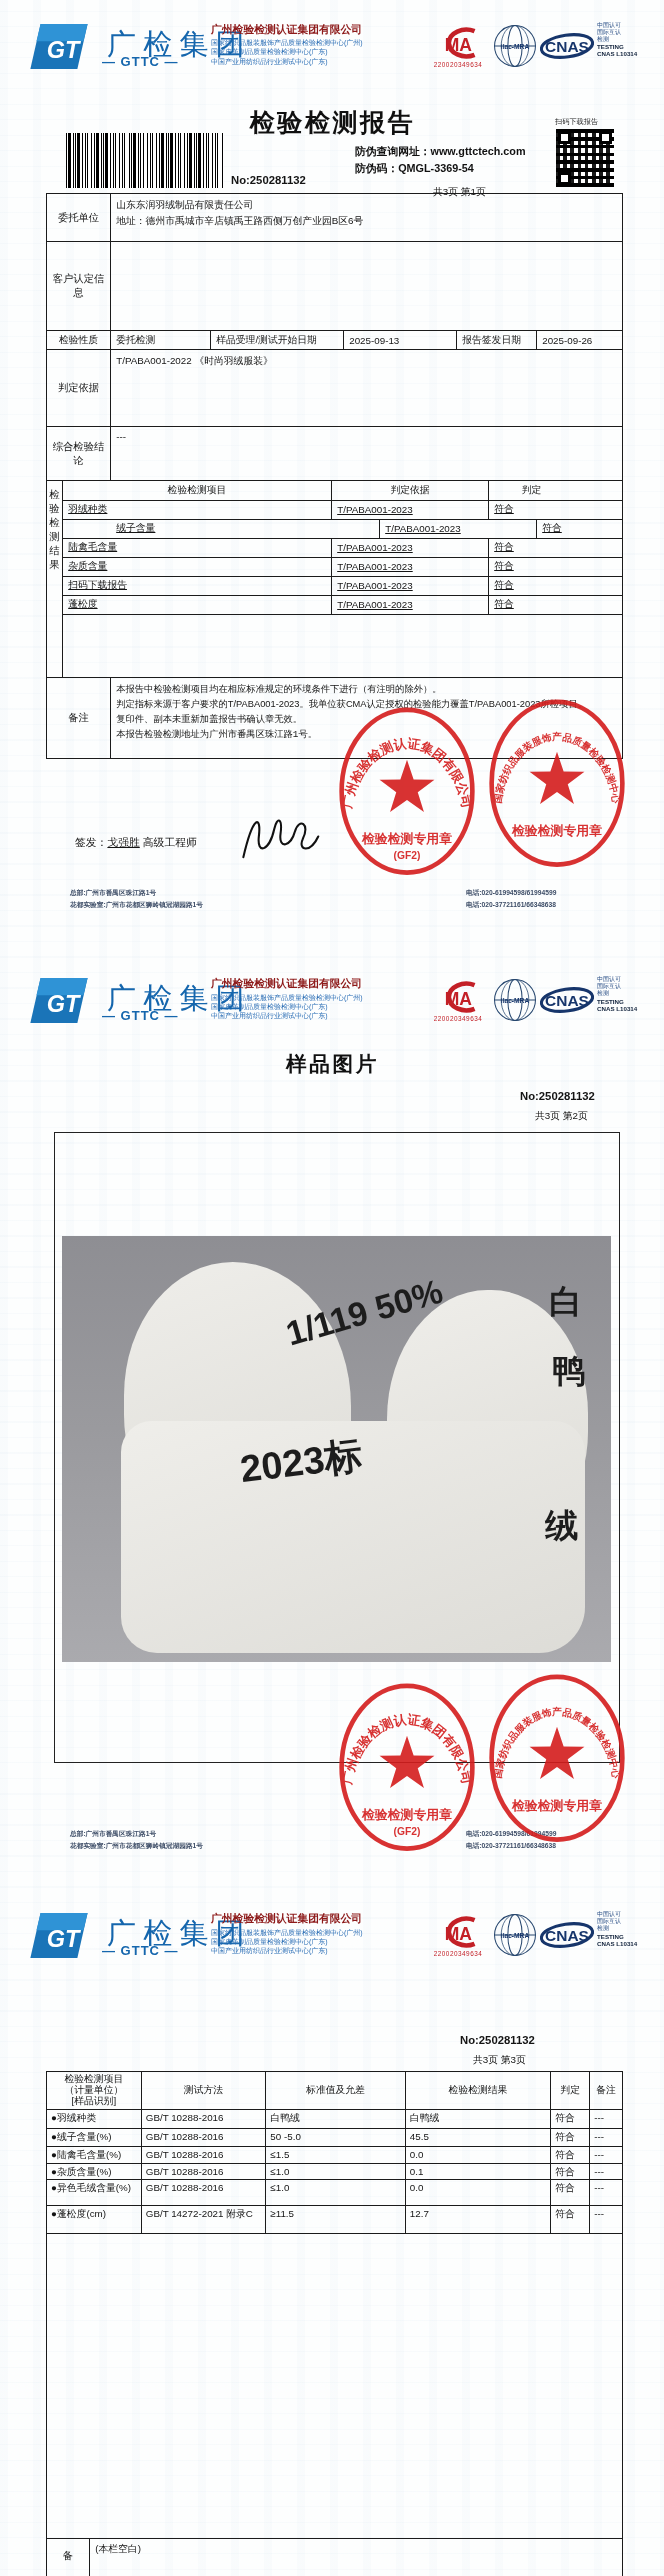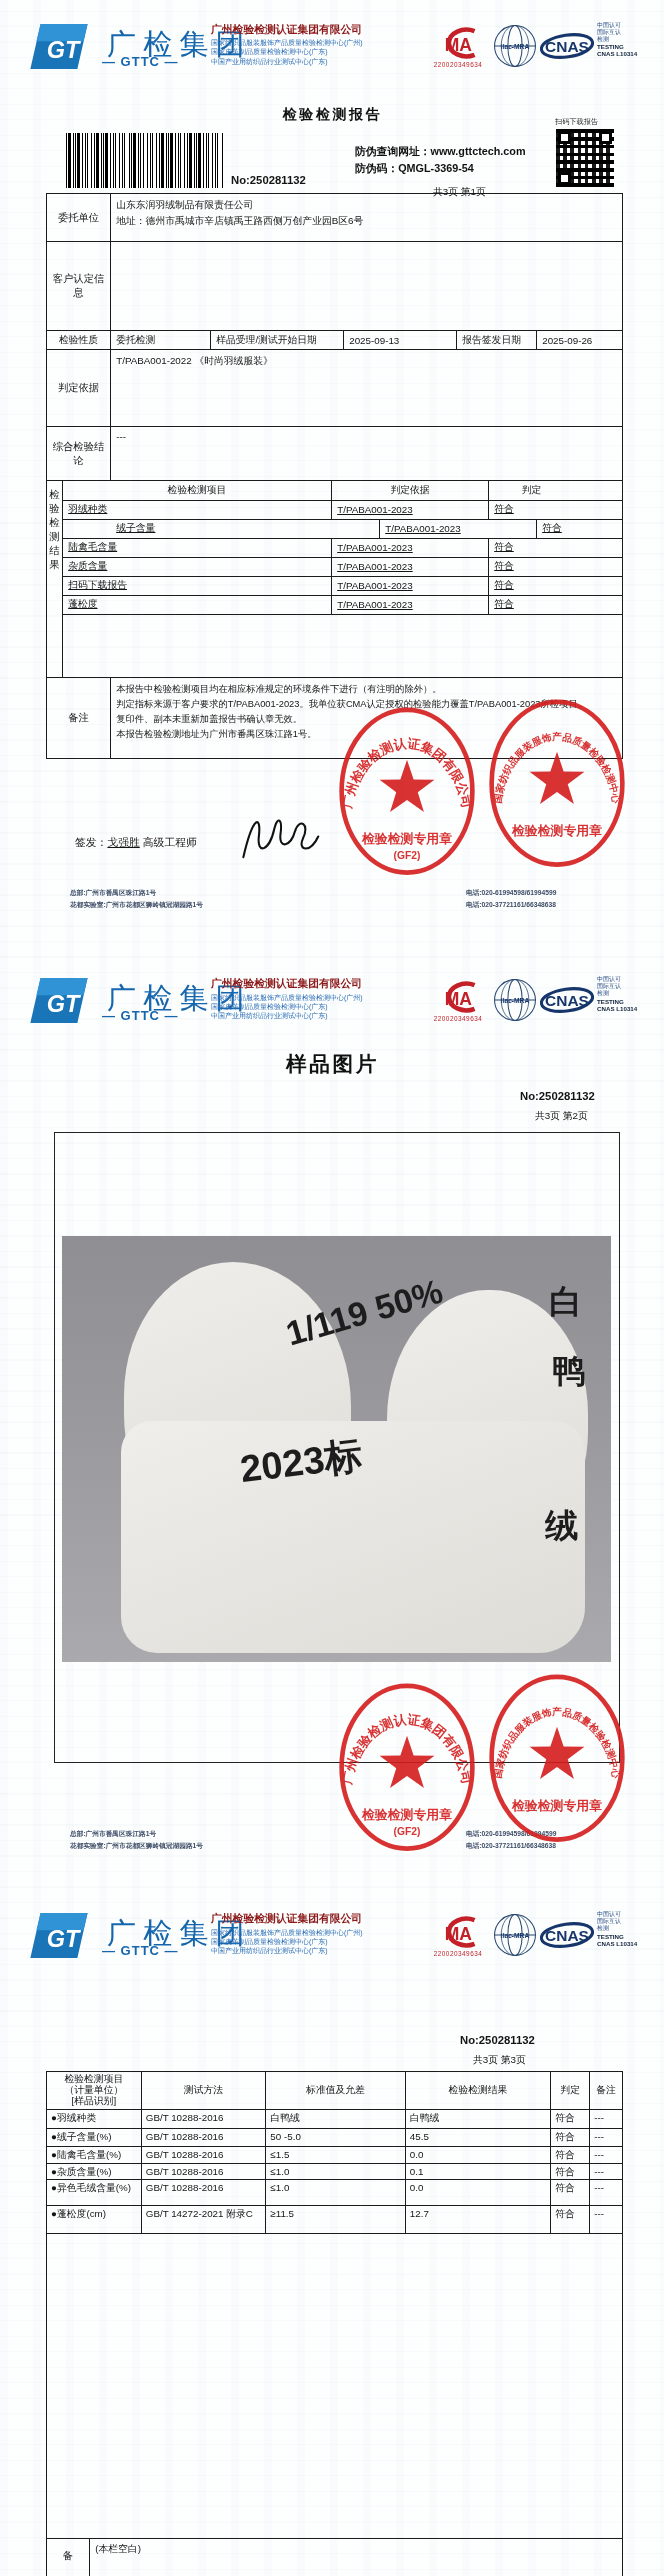--- a/index.html
+++ b/index.html
@@ -20,21 +20,21 @@
   .org{position:absolute;left:181px;top:1px;width:170px;}
   .org .co{font-size:10.8px;font-weight:bold;color:#8d1a1a;white-space:nowrap;margin-bottom:1.5px;}
   .org .ln{font-size:7px;color:#2a6db5;line-height:9.3px;white-space:nowrap;}
   .cma{position:absolute;left:399px;top:4.1px;width:54px;height:34px;}
   .cma-no{position:absolute;left:397px;top:39px;width:62px;text-align:center;font-size:6.4px;color:#c32027;letter-spacing:0.5px;}
   .ilac{position:absolute;left:463px;top:2.1px;width:44px;height:44px;}
   .cnas{position:absolute;left:510px;top:8.2px;width:54px;height:32px;}
   .accred{position:absolute;left:567px;top:0px;width:46px;font-size:6px;color:#2a4f86;line-height:7.2px;}
   .accred .bk{color:#12233d;font-weight:bold;font-size:6.2px;}
   
-  .big-title{left:0;width:665px;text-align:center;font-size:14px;font-weight:bold;letter-spacing:2.6px;color:#101010;}
+  .big-title{left:0;width:665px;text-align:center;font-size:25px;font-weight:bold;letter-spacing:2.6px;color:#101010;}
   .rep-no{font-size:11.3px;font-weight:bold;white-space:nowrap;}
   .pg-ind{font-size:9.8px;white-space:nowrap;}
   
   .barcode{left:66px;top:133px;width:158px;height:55px;
     background:repeating-linear-gradient(90deg,#000 0 1px,#fff 1px 2.1px,#000 2.1px 3.6px,#fff 3.6px 4.1px,#000 4.1px 4.6px,#fff 4.6px 6.7px,#000 6.7px 7.7px,#fff 7.7px 9.3px);}
   .qr{left:556px;top:129px;width:58px;height:58px;background:
       repeating-linear-gradient(90deg,rgba(0,0,0,.9) 0 3.6px,transparent 3.6px 7.2px),
       repeating-linear-gradient(0deg,#000 0 3.6px,#fff 3.6px 7.7px);}
   .qr .eye{position:absolute;width:13.4px;height:13.4px;background:#fff;border:3.1px solid #000;box-sizing:border-box;}
   .scan-hint{left:555px;top:117px;width:72px;font-size:7.2px;color:#222;}
@@ -206,21 +206,21 @@
         </div>
       </div>
     </div>
 
     <div class="tr" style="height:80px;">
       <div class="lblc" style="width:64px;">备注</div>
       <div class="td" style="flex:1;padding-top:4.1px;font-size:9.3px;">
         <div style="line-height:15px;">本报告中检验检测项目均在相应标准规定的环境条件下进行（有注明的除外）。</div>
         <div style="line-height:15px;">判定指标来源于客户要求的T/PABA001-2023。我单位获CMA认定授权的检验能力覆盖T/PABA001-2023所检项目。</div>
         <div style="line-height:15px;">复印件、副本未重新加盖报告书确认章无效。</div>
-        <div style="line-height:15px;">本报告检验检测地址为广州市番禺区珠江路1号。</div>
+        <div style="line-height:15px;font-family:Liberation Mono, monospace;">本报告检验检测地址为广州市番禺区珠江路1号。</div>
       </div>
     </div>
   </div>
 
   <div class="abs sign-line" style="left:75px;top:836px;">
     <span>签发：</span><span class="nm">戈强胜</span>
     <span>高级工程师</span>
   </div>
   <svg class="abs" style="left:233px;top:808px;width:93px;height:57px;z-index:6;" viewBox="0 0 180 110">
     <path d="M20 95 C 40 10, 55 15, 50 55 C 46 90, 70 85, 80 40 C 86 15, 96 20, 92 50 C 88 80, 112 75, 120 45 C 128 18, 150 30, 135 60 C 125 82, 150 88, 165 55" fill="none" stroke="#111" stroke-width="4" stroke-linecap="round"></path>

